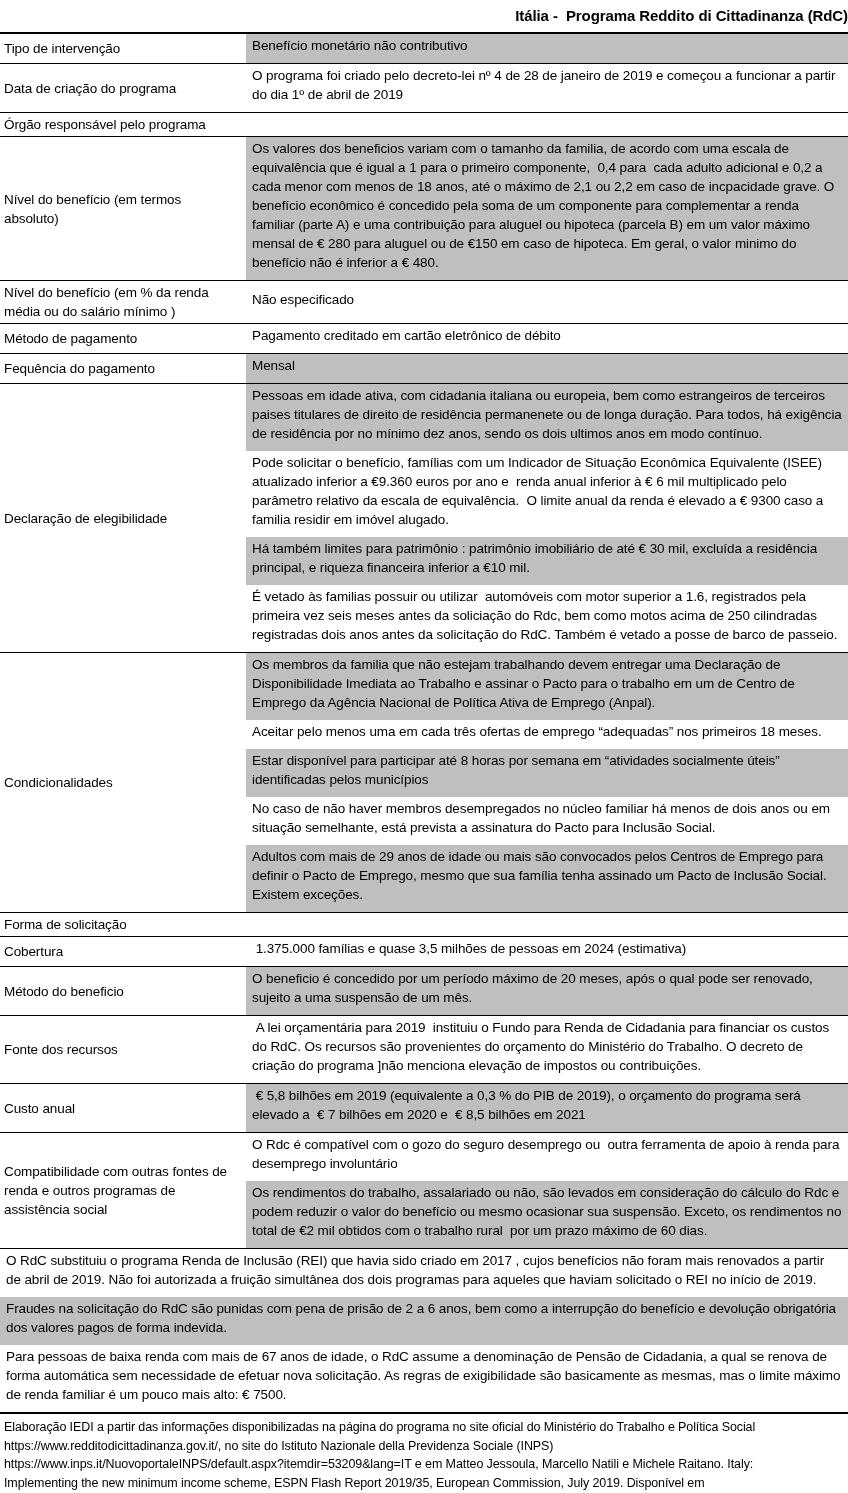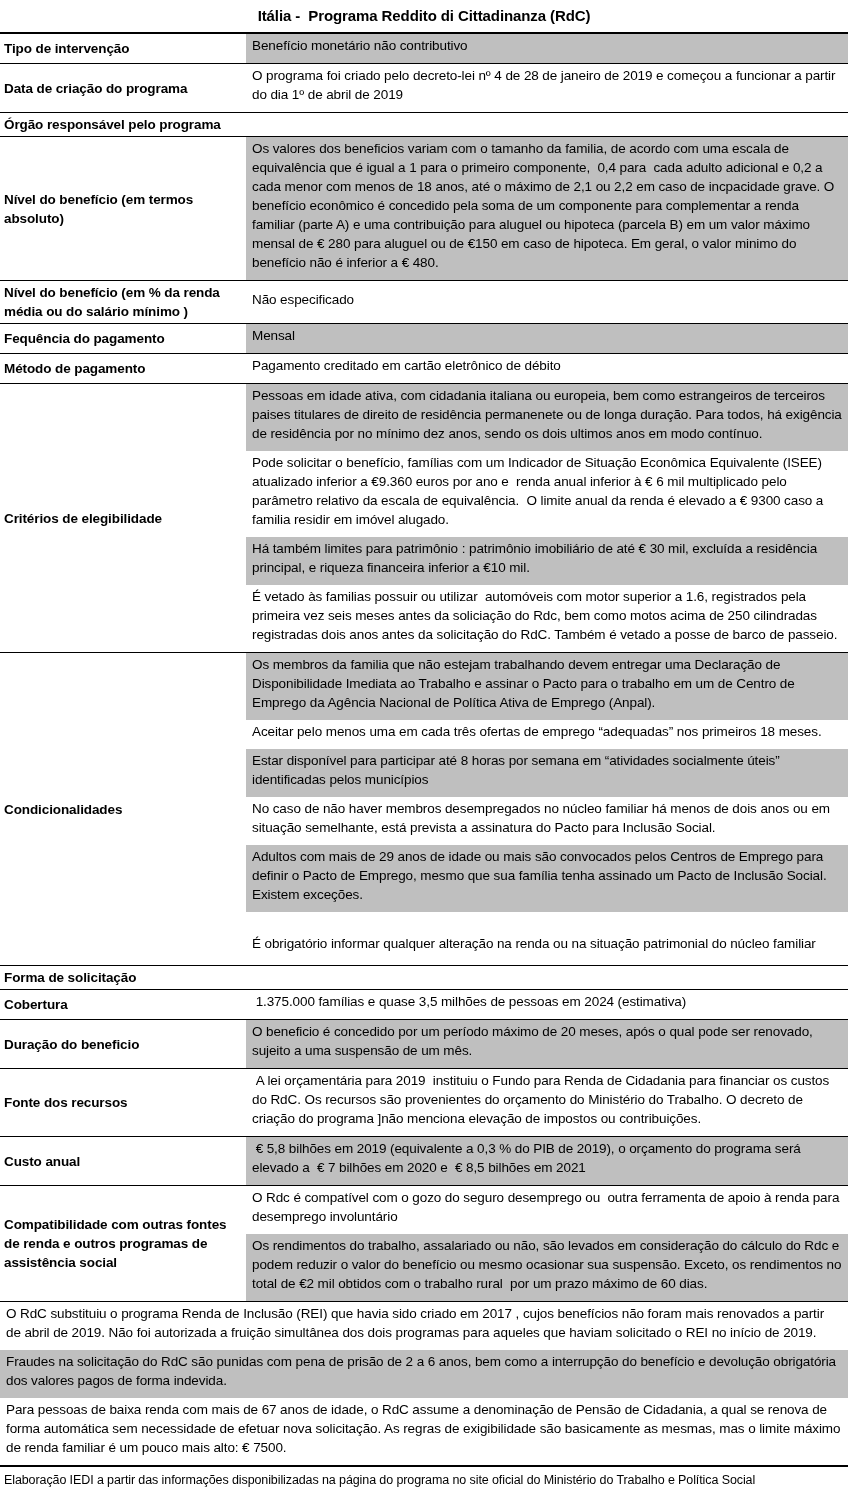--- a/index.html
+++ b/index.html
@@ -14,42 +14,42 @@
     background: #ffffff;
     color: #000000;
     font-family: "Liberation Sans", sans-serif;
     font-size: 13.5px;
     letter-spacing: -0.1px;
     line-height: 19px;
   }
   .doc-title {
     font-weight: bold;
     font-size: 15px;
-    text-align: center;
+    text-align: right;
     padding: 6px 0 7px 0;
     white-space: pre-wrap;
   }
   .table {
     border-top: 2px solid #000;
     border-bottom: 2px solid #000;
     width: 100%;
   }
   .row {
     display: flex;
     width: 100%;
   }
   .row + .row {
     border-top: 1.5px solid #000;
   }
   .cell-label {
     width: 246px;
     flex: 0 0 246px;
     box-sizing: border-box;
     padding: 2px 8px 2px 4px;
-    font-weight: bold;
+    font-weight: normal;
     display: flex;
     align-items: center;
   }
   .cell-content {
     flex: 1 1 auto;
     min-width: 0;
     display: flex;
     flex-direction: column;
     justify-content: center;
   }
@@ -99,62 +99,61 @@
           <p class="shaded">Os valores dos beneficios variam com o tamanho da familia, de acordo com uma escala de equivalência que é igual a 1 para o primeiro componente,  0,4 para  cada adulto adicional e 0,2 a cada menor com menos de 18 anos, até o máximo de 2,1 ou 2,2 em caso de incpacidade grave. O benefício econômico é concedido pela soma de um componente para complementar a renda familiar (parte A) e uma contribuição para aluguel ou hipoteca (parcela B) em um valor máximo mensal de € 280 para aluguel ou de €150 em caso de hipoteca. Em geral, o valor minimo do benefício não é inferior a € 480.</p>
         </div>
       </div>
       <div class="row">
         <div class="cell-label">Nível do benefício (em % da renda média ou do salário mínimo )</div>
         <div class="cell-content">
           <p class="plain">Não especificado</p>
         </div>
       </div>
       <div class="row">
+        <div class="cell-label">Método de pagamento</div>
+        <div class="cell-content">
+          <p class="plain">Pagamento creditado em cartão eletrônico de débito</p>
+        </div>
+      </div>
+      <div class="row">
         <div class="cell-label">Fequência do pagamento</div>
         <div class="cell-content">
           <p class="shaded">Mensal</p>
         </div>
       </div>
       <div class="row">
-        <div class="cell-label">Método de pagamento</div>
-        <div class="cell-content">
-          <p class="plain">Pagamento creditado em cartão eletrônico de débito</p>
-        </div>
-      </div>
-      <div class="row">
-        <div class="cell-label">Critérios de elegibilidade</div>
+        <div class="cell-label">Declaração de elegibilidade</div>
         <div class="cell-content">
           <p class="shaded">Pessoas em idade ativa, com cidadania italiana ou europeia, bem como estrangeiros de terceiros paises titulares de direito de residência permanenete ou de longa duração. Para todos, há exigência de residência por no mínimo dez anos, sendo os dois ultimos anos em modo contínuo.</p>
           <p class="plain">Pode solicitar o benefício, famílias com um Indicador de Situação Econômica Equivalente (ISEE) atualizado inferior a €9.360 euros por ano e  renda anual inferior à € 6 mil multiplicado pelo parâmetro relativo da escala de equivalência.  O limite anual da renda é elevado a € 9300 caso a familia residir em imóvel alugado.</p>
           <p class="shaded">Há também limites para patrimônio : patrimônio imobiliário de até € 30 mil, excluída a residência principal, e riqueza financeira inferior a €10 mil.</p>
           <p class="plain">É vetado às familias possuir ou utilizar  automóveis com motor superior a 1.6, registrados pela primeira vez seis meses antes da soliciação do Rdc, bem como motos acima de 250 cilindradas registradas dois anos antes da solicitação do RdC. Também é vetado a posse de barco de passeio.</p>
         </div>
       </div>
       <div class="row">
         <div class="cell-label">Condicionalidades</div>
         <div class="cell-content">
           <p class="shaded">Os membros da familia que não estejam trabalhando devem entregar uma Declaração de Disponibilidade Imediata ao Trabalho e assinar o Pacto para o trabalho em um de Centro de Emprego da Agência Nacional de Política Ativa de Emprego (Anpal).</p>
           <p class="plain">Aceitar pelo menos uma em cada três ofertas de emprego “adequadas” nos primeiros 18 meses.</p>
           <p class="shaded">Estar disponível para participar até 8 horas por semana em “atividades socialmente úteis” identificadas pelos municípios</p>
           <p class="plain">No caso de não haver membros desempregados no núcleo familiar há menos de dois anos ou em situação semelhante, está prevista a assinatura do Pacto para Inclusão Social.</p>
           <p class="shaded">Adultos com mais de 29 anos de idade ou mais são convocados pelos Centros de Emprego para definir o Pacto de Emprego, mesmo que sua família tenha assinado um Pacto de Inclusão Social. Existem exceções.</p>
-          <p class="plain spaced">É obrigatório informar qualquer alteração na renda ou na situação patrimonial do núcleo familiar</p>
         </div>
       </div>
       <div class="row">
         <div class="cell-label">Forma de solicitação</div>
       </div>
       <div class="row">
         <div class="cell-label">Cobertura</div>
         <div class="cell-content">
           <p class="plain"> 1.375.000 famílias e quase 3,5 milhões de pessoas em 2024 (estimativa)</p>
         </div>
       </div>
       <div class="row">
-        <div class="cell-label">Duração do beneficio</div>
+        <div class="cell-label">Método do beneficio</div>
         <div class="cell-content">
           <p class="shaded">O beneficio é concedido por um período máximo de 20 meses, após o qual pode ser renovado, sujeito a uma suspensão de um mês.</p>
         </div>
       </div>
       <div class="row">
         <div class="cell-label">Fonte dos recursos</div>
         <div class="cell-content">
           <p class="plain"> A lei orçamentária para 2019  instituiu o Fundo para Renda de Cidadania para financiar os custos do RdC. Os recursos são provenientes do orçamento do Ministério do Trabalho. O decreto de criação do programa ]não menciona elevação de impostos ou contribuições.</p>
         </div>
       </div>

